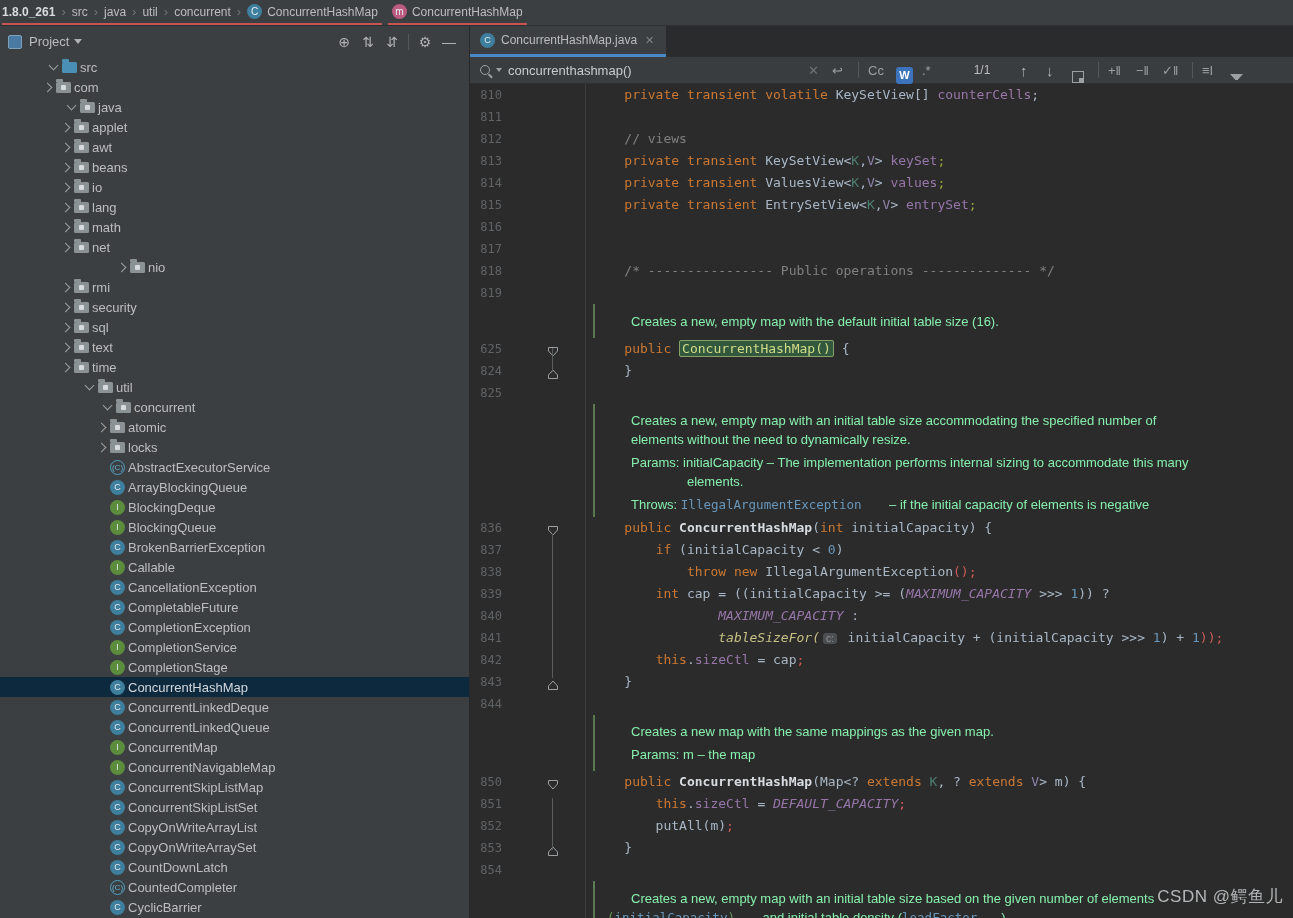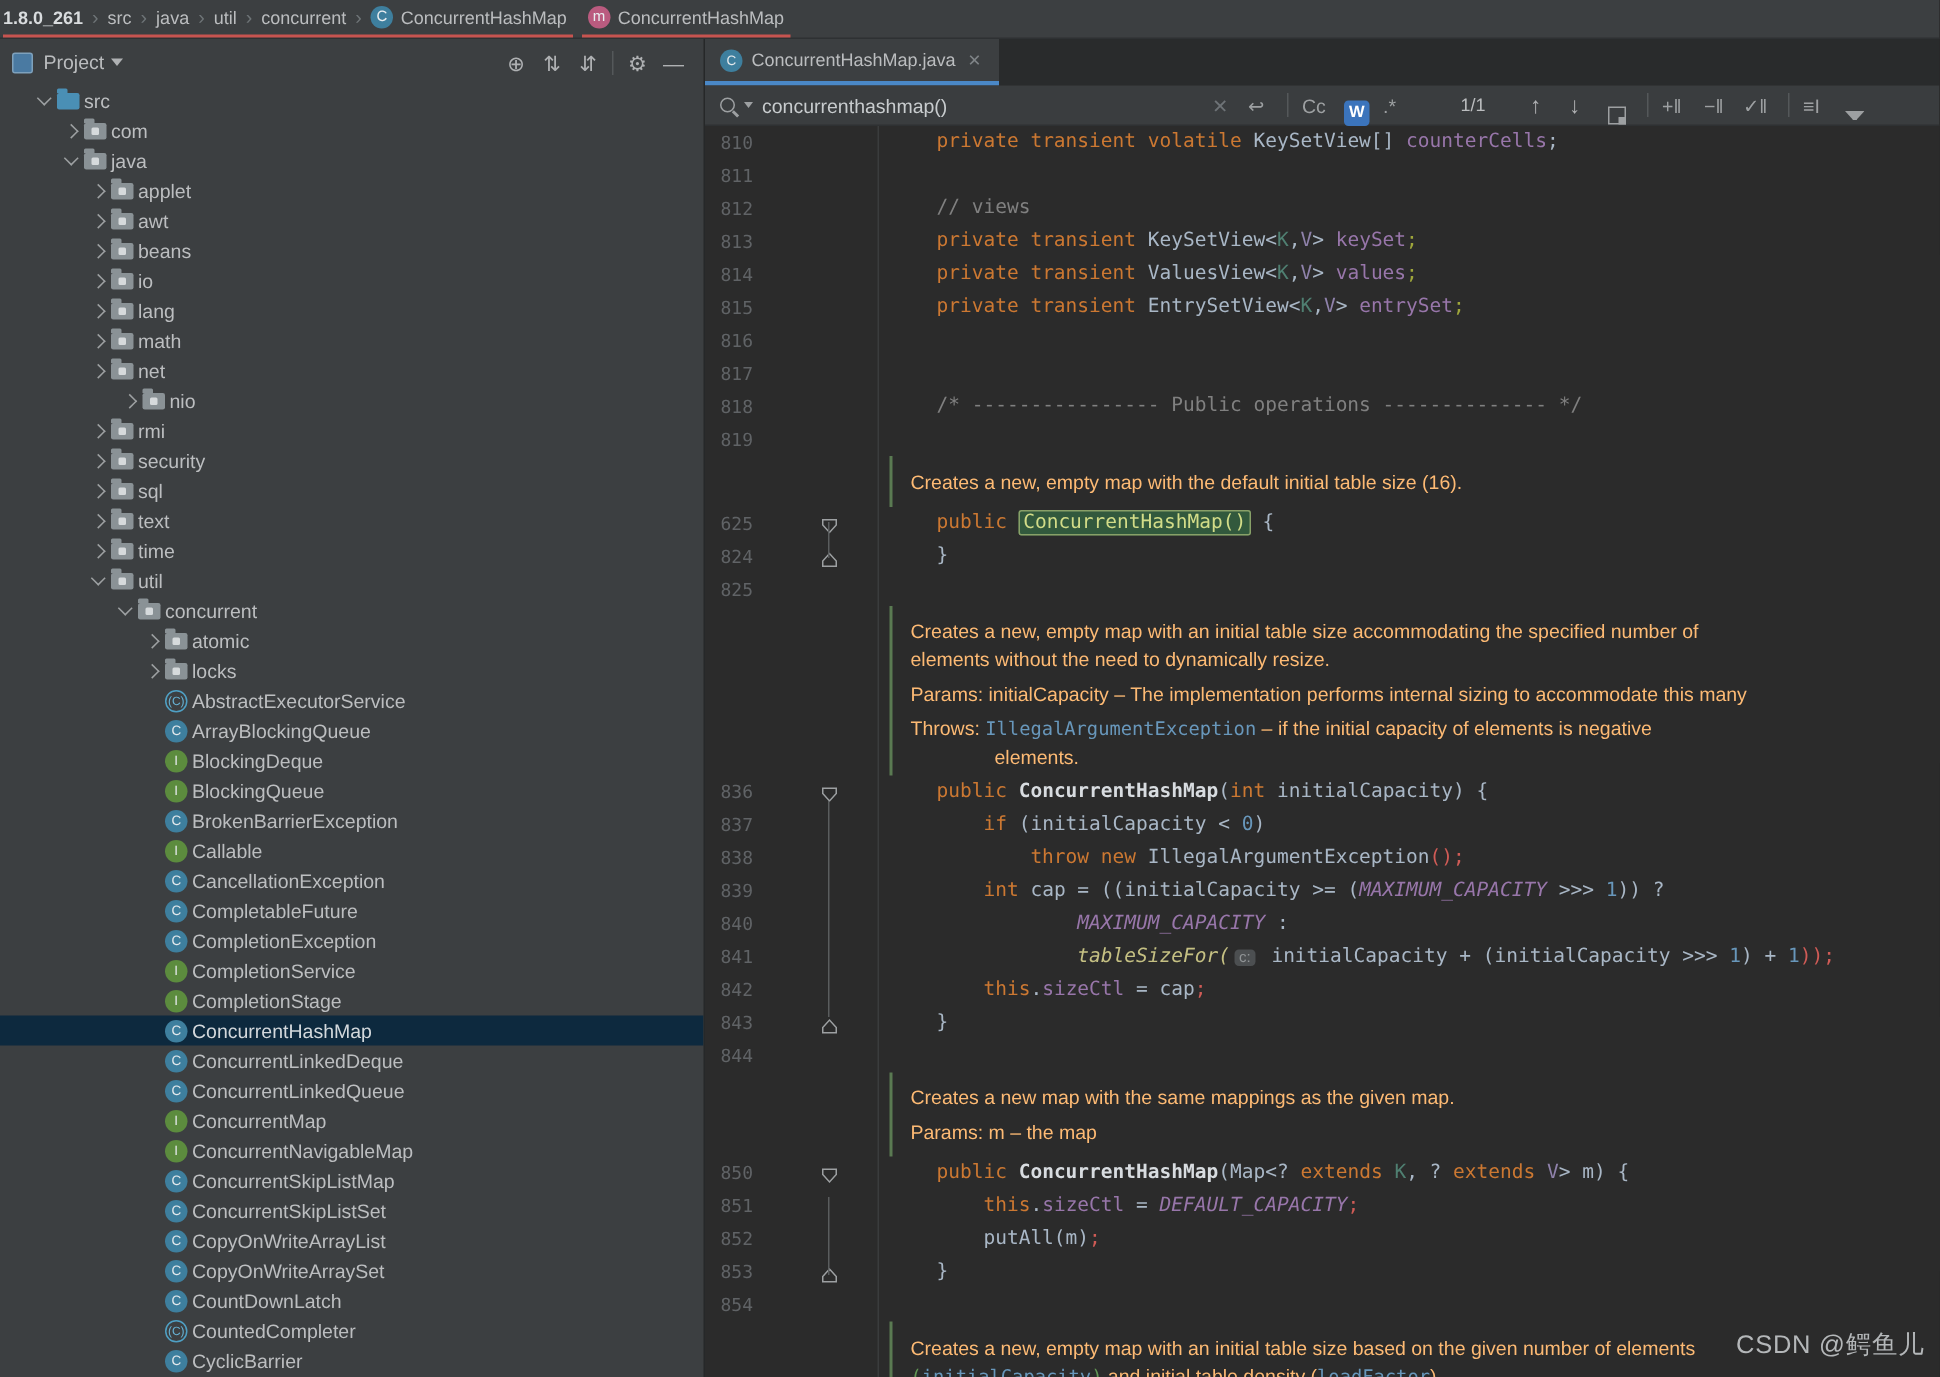--- a/index.html
+++ b/index.html
@@ -103,21 +103,21 @@
   .tk-decl { color:#D8DCE0; font-weight:600; } .tk-mth { color:#C5C083; font-style:italic; }
   .tk-red { color:#CF5B56; } .tk-semiY { color:#9FA63B; }
   .tk-match { background:#32593D; border:1px solid #88A068; border-radius:2px; padding:0 2px;
     color:#D2DC88; }
   .tk-hint { background:#4C4F51; color:#909496; border-radius:3px; font-size:10px; padding:0 3px;
     margin:0 3px; font-family:"Liberation Sans",sans-serif; }
 
   .docblock { margin-left:123px; border-left:2px solid #5A7A52; padding-left:12px;
     font-family:"Liberation Sans",sans-serif; }
   .docline { height:19px; line-height:19px; white-space:pre-wrap; font-size:13px; }
-  .d { color:#fdba74; }
+  .d { color:#86efac;margin-left:24px; }
   .dcode { font-family:"DejaVu Sans Mono",monospace; color:#6897BB; font-size:12.5px; }
   .dmono { font-family:"DejaVu Sans Mono",monospace; color:#629755; font-size:12.5px; }
 
   #watermark { position:absolute; right:10px; top:885px; font-size:17px; color:#B4B7B9;
     letter-spacing:0.5px; z-index:5; }
 </style>
 </head>
 <body>
 
 <div id="app">
@@ -236,21 +236,21 @@
           </span>
           <span>math</span>
         </div>
         <div class="trow" style="padding-left: 58px;">
           <span class="chev r"></span>
           <span class="t-ico">
             <span class="fold-ico pkg"></span>
           </span>
           <span>net</span>
         </div>
-        <div class="trow" style="padding-left: 79px;">
+        <div class="trow" style="padding-left: 79px; margin-left: 35px;">
           <span class="chev r"></span>
           <span class="t-ico">
             <span class="fold-ico pkg"></span>
           </span>
           <span>nio</span>
         </div>
         <div class="trow" style="padding-left: 58px;">
           <span class="chev r"></span>
           <span class="t-ico">
             <span class="fold-ico pkg"></span>
@@ -540,22 +540,22 @@
               <polygon points="1.5,1.5 10.5,1.5 10.5,5 6,10 1.5,5" fill="none" stroke="#9DA0A2"></polygon>
             </svg></span><span class="cl-content"><span class="tk-txt">    </span><span class="tk-kw">public </span><span class="tk-match">ConcurrentHashMap()</span><span class="tk-txt"> {</span></span></div>
         <div class="cl"><span class="lnum">824</span><span class="fold"><svg width="12" height="12" viewBox="0 0 12 12">
               <polygon points="1.5,10.5 10.5,10.5 10.5,7 6,2 1.5,7" fill="none" stroke="#9DA0A2"></polygon>
             </svg></span><span class="cl-content"><span class="tk-txt">    }</span></span></div>
         <div class="cl"><span class="lnum">825</span><span class="cl-content"></span></div>
         <div class="docblock" style="padding-top: 7px; padding-bottom: 3px;">
           <div class="docline"><span class="d">Creates a new, empty map with an initial table size accommodating the specified number of</span></div>
           <div class="docline"><span class="d">elements without the need to dynamically resize.</span></div>
           <div class="docline" style="margin-top: 4px;"><span class="d">Params: initialCapacity – The implementation performs internal sizing to accommodate this many</span></div>
+          <div class="docline" style="padding-left: 56px;"><span class="d">elements.</span></div>
           <div class="docline" style="margin-top: 4px;"><span class="d">Throws: </span><span class="dcode">IllegalArgumentException</span><span class="d"> – if the initial capacity of elements is negative</span></div>
-          <div class="docline" style="padding-left: 56px;"><span class="d">elements.</span></div>
         </div>
         <div class="cl"><span class="lnum">836</span><span class="fold"><svg width="12" height="12" viewBox="0 0 12 12">
               <polygon points="1.5,1.5 10.5,1.5 10.5,5 6,10 1.5,5" fill="none" stroke="#9DA0A2"></polygon>
             </svg></span><span class="cl-content"><span class="tk-txt">    </span><span class="tk-kw">public </span><span class="tk-decl">ConcurrentHashMap</span><span class="tk-txt">(</span><span class="tk-kw">int</span><span class="tk-txt"> initialCapacity) {</span></span></div>
         <div class="cl"><span class="lnum">837</span><span class="cl-content"><span class="tk-txt">        </span><span class="tk-kw">if</span><span class="tk-txt"> (initialCapacity &lt; </span><span class="tk-num">0</span><span class="tk-txt">)</span></span></div>
         <div class="cl"><span class="lnum">838</span><span class="cl-content"><span class="tk-txt">            </span><span class="tk-kw">throw new </span><span class="tk-txt">IllegalArgumentException</span><span class="tk-red">();</span></span></div>
         <div class="cl"><span class="lnum">839</span><span class="cl-content"><span class="tk-txt">        </span><span class="tk-kw">int</span><span class="tk-txt"> cap = ((initialCapacity &gt;= (</span><span class="tk-cst">MAXIMUM_CAPACITY</span><span class="tk-txt"> &gt;&gt;&gt; </span><span class="tk-num">1</span><span class="tk-txt">)) ?</span></span></div>
         <div class="cl"><span class="lnum">840</span><span class="cl-content"><span class="tk-txt">                </span><span class="tk-cst">MAXIMUM_CAPACITY</span><span class="tk-txt"> :</span></span></div>
         <div class="cl"><span class="lnum">841</span><span class="cl-content"><span class="tk-txt">                </span><span class="tk-mth">tableSizeFor(</span><span class="tk-hint">c:</span><span class="tk-txt"> initialCapacity + (initialCapacity &gt;&gt;&gt; </span><span class="tk-num">1</span><span class="tk-txt">) + </span><span class="tk-num">1</span><span class="tk-red">));</span></span></div>
         <div class="cl"><span class="lnum">842</span><span class="cl-content"><span class="tk-txt">        </span><span class="tk-kw">this</span><span class="tk-txt">.</span><span class="tk-fld">sizeCtl</span><span class="tk-txt"> = cap</span><span class="tk-red">;</span></span></div>

